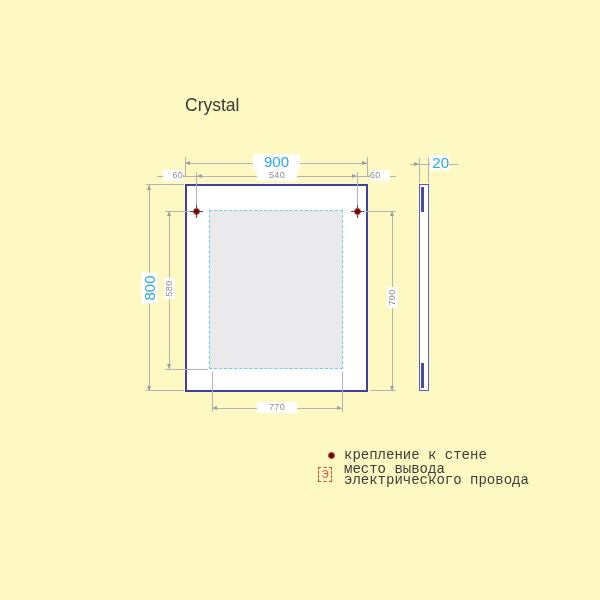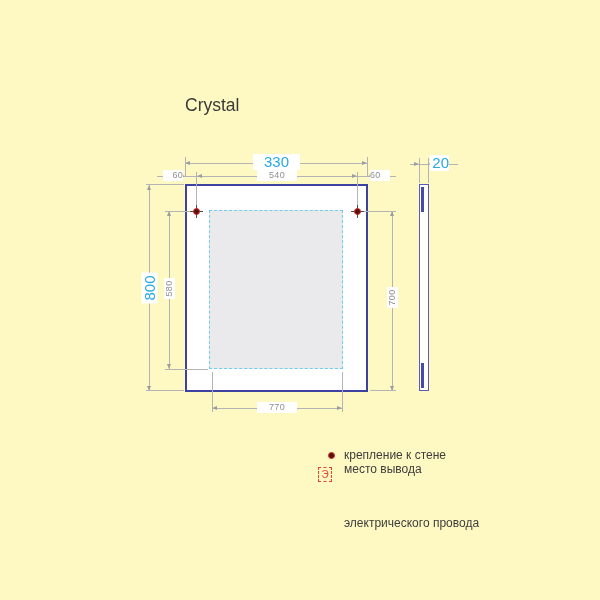--- a/index.html
+++ b/index.html
@@ -33,21 +33,21 @@
   .sidestrip{position:absolute;width:3px;background:#474aa9;z-index:3;}
   
   .mount{position:absolute;width:13px;height:13px;z-index:5;}
   .mount .cv{position:absolute;left:6px;top:0;width:1px;height:13px;background:#4a4a4a;}
   .mount .ch{position:absolute;left:0;top:6px;width:13px;height:1px;background:#4a4a4a;}
   .mount .dotc{position:absolute;left:3px;top:3px;width:5px;height:5px;border-radius:50%;
                background:#5c100d;border:1px solid #d0312a;box-sizing:content-box;}
   
   .title{position:absolute;left:185px;top:95px;font-size:17.5px;color:#3a3a39;z-index:4;}
   
-  .legend-label{position:absolute;font-size:12px;line-height:11px;color:#3d3d3b;z-index:4;}
+  .legend-label{position:absolute;font-size:14px;line-height:11px;color:#3d3d3b;z-index:4;font-family:Liberation Mono, monospace;}
   .legend-dot{position:absolute;left:328px;top:452px;width:5px;height:5px;border-radius:50%;
               background:#5c100d;border:1px solid #d0312a;z-index:4;}
   .legend-ebox{position:absolute;left:318px;top:467px;width:14px;height:15px;
                border:1px dashed #e8432e;box-sizing:border-box;color:#e8432e;
                font-size:10px;line-height:13px;text-align:center;z-index:4;}
 </style>
 </head>
 <body>
 
 <div id="canvas">
@@ -69,21 +69,21 @@
       <div class="dotc"></div>
     </div>
   </div>
 
   <div>
     <div class="vline ext" style="left:185px;top:157px;height:20px;"></div>
     <div class="vline ext" style="left:367px;top:157px;height:20px;"></div>
     <div class="hline" style="left:185px;top:163px;width:182px;"></div>
     <div class="ah ah-l" style="left:185px;top:161px;"></div>
     <div class="ah ah-r" style="left:362px;top:161px;"></div>
-    <div class="dim-lg" style="left:253px;top:154px;width:47px;">330</div>
+    <div class="dim-lg" style="left:253px;top:154px;width:47px;">900</div>
   </div>
 
   <div>
     <div class="hline" style="left:157px;top:176px;width:239px;"></div>
     <div class="vline ext" style="left:196px;top:172px;height:35px;"></div>
     <div class="vline ext" style="left:357px;top:172px;height:35px;"></div>
     <div class="ah ah-r" style="left:180px;top:174px;"></div>
     <div class="ah ah-l" style="left:197px;top:174px;"></div>
     <div class="ah ah-r" style="left:352px;top:174px;"></div>
     <div class="ah ah-l" style="left:368px;top:174px;"></div>
@@ -143,16 +143,16 @@
     <div class="ah ah-l" style="left:428px;top:162px;"></div>
     <div class="dim-lg" style="left:430px;top:155px;width:19px;text-align:right;">20</div>
   </div>
 
   <div>
     <div class="legend-dot"></div>
     <div class="legend-label" style="left:344px;top:450px;">крепление к стене</div>
 
     <div class="legend-ebox">Э</div>
     <div class="legend-label" style="left:344px;top:464px;">место вывода</div>
-    <div class="legend-label" style="left:344px;top:475px;margin-top:43px;">электрического провода</div>
+    <div class="legend-label" style="left:344px;top:475px;">электрического провода</div>
   </div>
 
 </div>
 
 </body></html>

